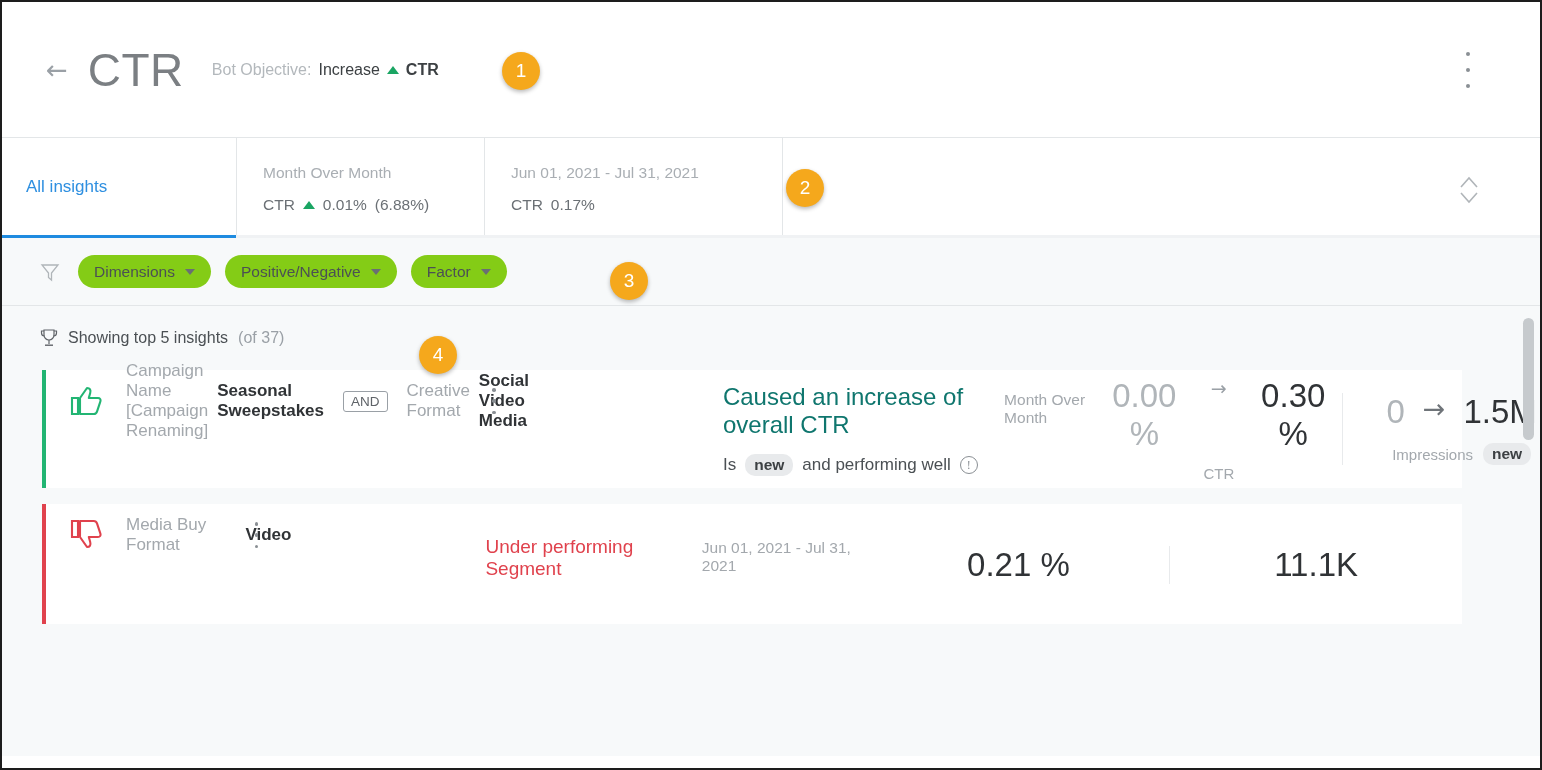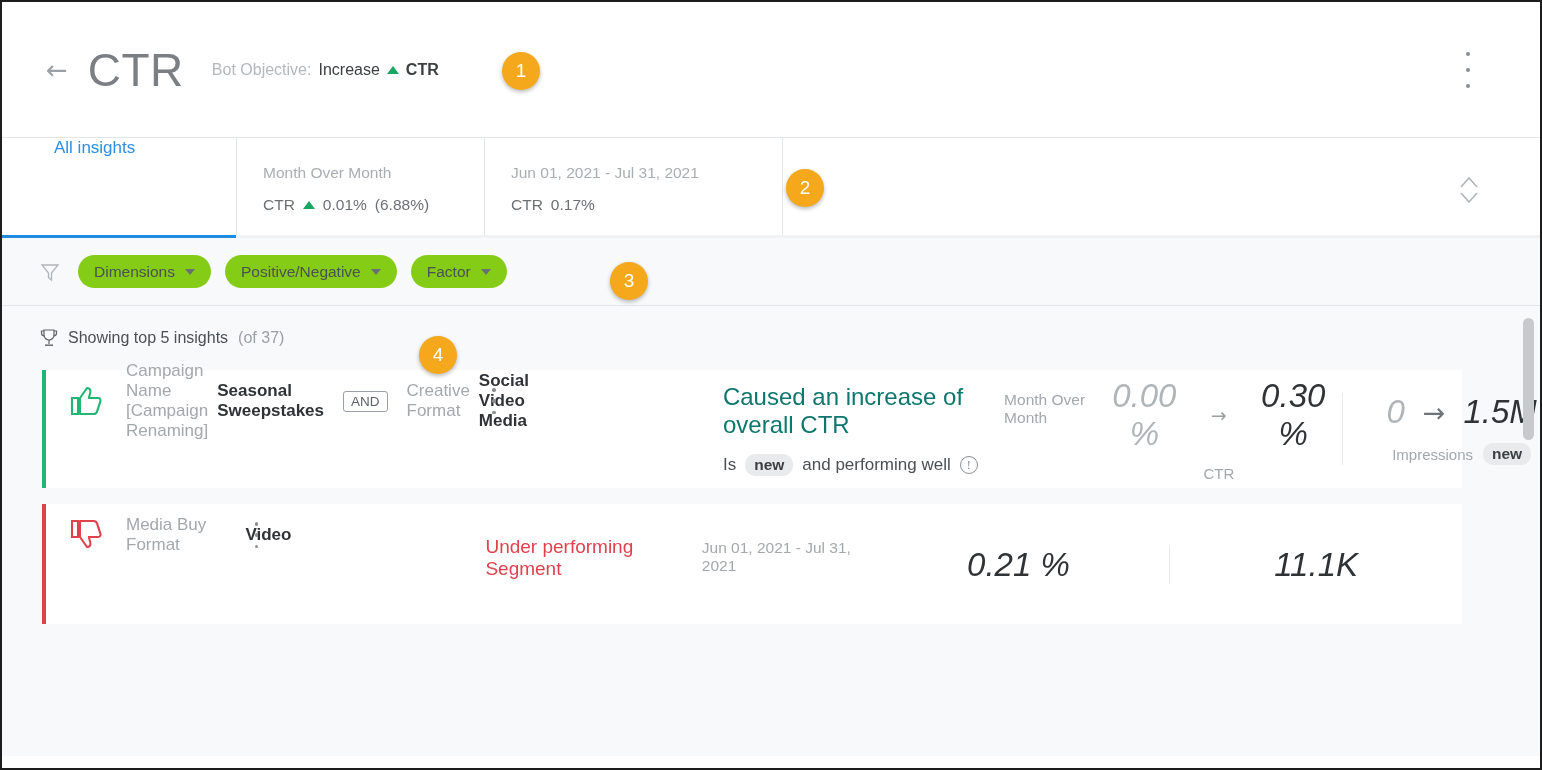--- a/index.html
+++ b/index.html
@@ -74,22 +74,22 @@
   .summary {
     position: relative;
     height: 100px;
     background: #ffffff;
     display: flex;
     align-items: stretch;
     border-bottom: 3px solid #f0f2f4;
   }
   .tab-zone {
     width: 234px;
-    display: flex; 
-    padding-left: 52px;
+    display: flex; align-items: center;
+    padding-left: 24px;
     position: relative;
   }
   .tab-active {
     font-size: 17px; color: #2e8fe0; cursor: pointer;
   }
   .tab-underline {
     position: absolute;
     left: 0; bottom: -3px;
     width: 234px; height: 3px;
     background: #1f8be0;
@@ -207,21 +207,21 @@
     padding: 2px 9px; font-size: 15.5px; border-radius: 10px;
   }
   .info-i {
     width: 18px; height: 18px; border: 1.4px solid #8a8f94; border-radius: 50%;
     display: inline-flex; align-items: center; justify-content: center;
     font-size: 12px; color: #8a8f94; line-height: 1; font-family: "Liberation Serif", serif;
   }
 
   .metric-col { width: 340px; text-align: center; }
   .metric-col.second { width: 330px; border-left: 1px solid #e8eaec; }
-  .metric-nums { display: flex; align-items: center; justify-content: center; gap: 18px; font-style: italic; }
+  .metric-nums { display: flex; align-items: flex-start; justify-content: center; gap: 18px; }
   .num-from { font-size: 33px; font-weight: 300; color: #b0b5b9; }
   .num-arrow { font-size: 19px; color: #9aa0a6; font-family: "DejaVu Sans", sans-serif; }
   .num-arrow.big { font-size: 27px; color: #6f7479; }
   .num-to { font-size: 33px; font-weight: 300; color: #303336; }
   .metric-label {
     margin-top: 12px; font-size: 15px; color: #a3a8ad;
     display: flex; align-items: center; justify-content: center; gap: 10px;
   }
 
   

